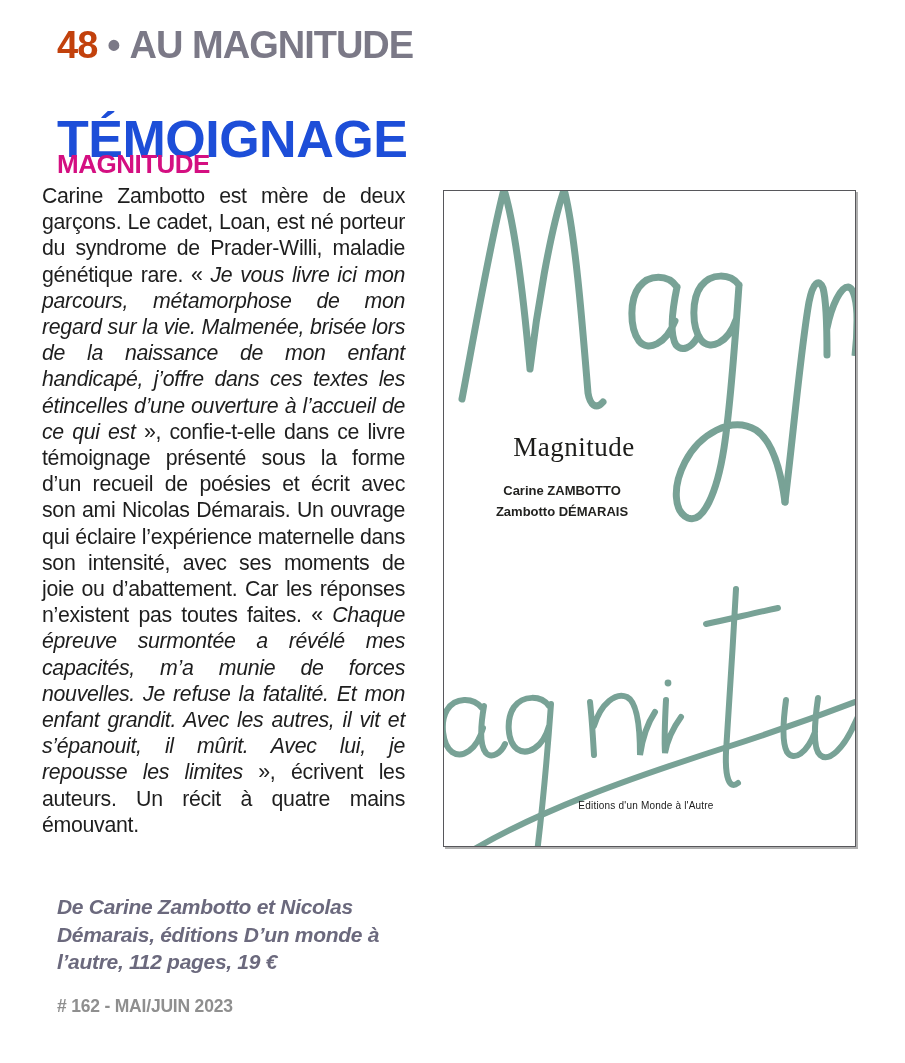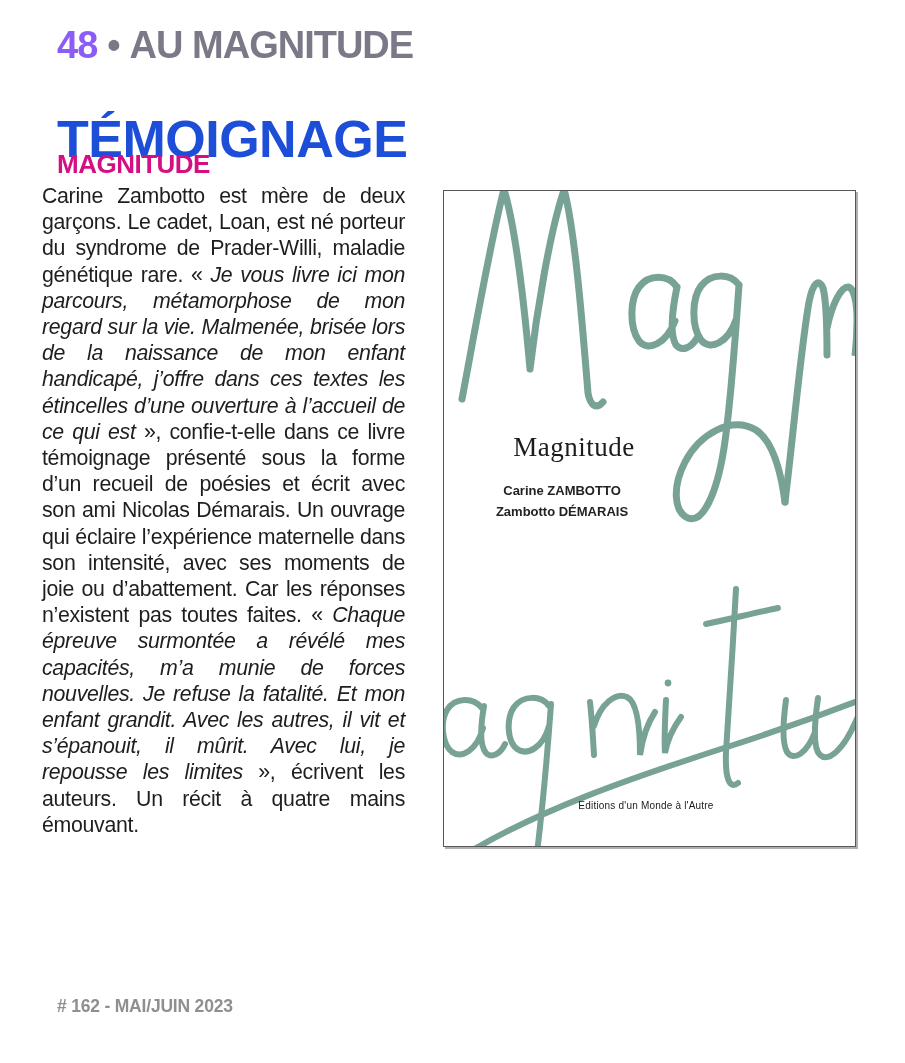--- a/index.html
+++ b/index.html
@@ -14,21 +14,21 @@
   }
   
   .header {
     position: absolute;
     left: 57px; top: 24px;
     font-size: 38px;
     font-weight: 700;
     letter-spacing: -1px;
     white-space: nowrap;
   }
-  .header .page-num { color: #8b5cf6; }
+  .header .page-num { color: #c2410c; }
   .header .bullet   { color: #7b7987; margin: 0 10px; }
   .header .section  { color: #7b7987; }
 
   
   .kicker {
     position: absolute;
     left: 57px; top: 113px;
     font-size: 52px;
     font-weight: 700;
     letter-spacing: -0.5px;
@@ -136,20 +136,21 @@
 
   <div class="header">
     <span class="page-num">48</span><span class="bullet">•</span><span class="section">AU MAGNITUDE</span>
   </div>
 
   <div class="kicker">TÉMOIGNAGE</div>
   <div class="subhead">MAGNITUDE</div>
 
   <div class="body-col"><span>Carine Zambotto est mère de deux garçons. Le cadet, Loan, est né porteur du syndrome de Prader-Willi, maladie génétique rare. « </span><span class="it">Je vous livre ici mon parcours, métamorphose de mon regard sur la vie. Malmenée, brisée lors de la naissance de mon enfant handicapé, j’offre dans ces textes les étincelles d’une ouverture à l’accueil de ce qui est</span><span> », confie-t-elle dans ce livre témoignage présenté sous la forme d’un recueil de poésies et écrit avec son ami Nicolas Démarais. Un ouvrage qui éclaire l’expérience maternelle dans son intensité, avec ses moments de joie ou d’abattement. Car les réponses n’existent pas toutes faites. « </span><span class="it">Chaque épreuve surmontée a révélé mes capacités, m’a munie de forces nouvelles. Je refuse la fatalité. Et mon enfant grandit. Avec les autres, il vit et s’épanouit, il mûrit. Avec lui, je repousse les limites</span><span> », écrivent les auteurs. Un récit à quatre mains émouvant.</span></div>
 
+  <div class="credit">De Carine Zambotto et Nicolas Démarais, éditions D’un monde à l’autre, 112 pages, 19 €</div>
 
   <div class="issue-footer"># 162 - MAI/JUIN 2023</div>
 
   <div class="cover">
 
     <svg class="script" viewBox="0 0 413 657" xmlns="http://www.w3.org/2000/svg">
       <g fill="none" stroke="#78a296" stroke-linecap="round">
 
         <g stroke-width="7">
           <path d="M 18 208 C 29 150 45 58 59 2 M 61 2 C 73 44 81 122 86 178 M 86 178 C 93 118 106 42 119 2 M 121 2 C 132 48 139 142 144 202 C 146 214 152 219 159 211"></path>

